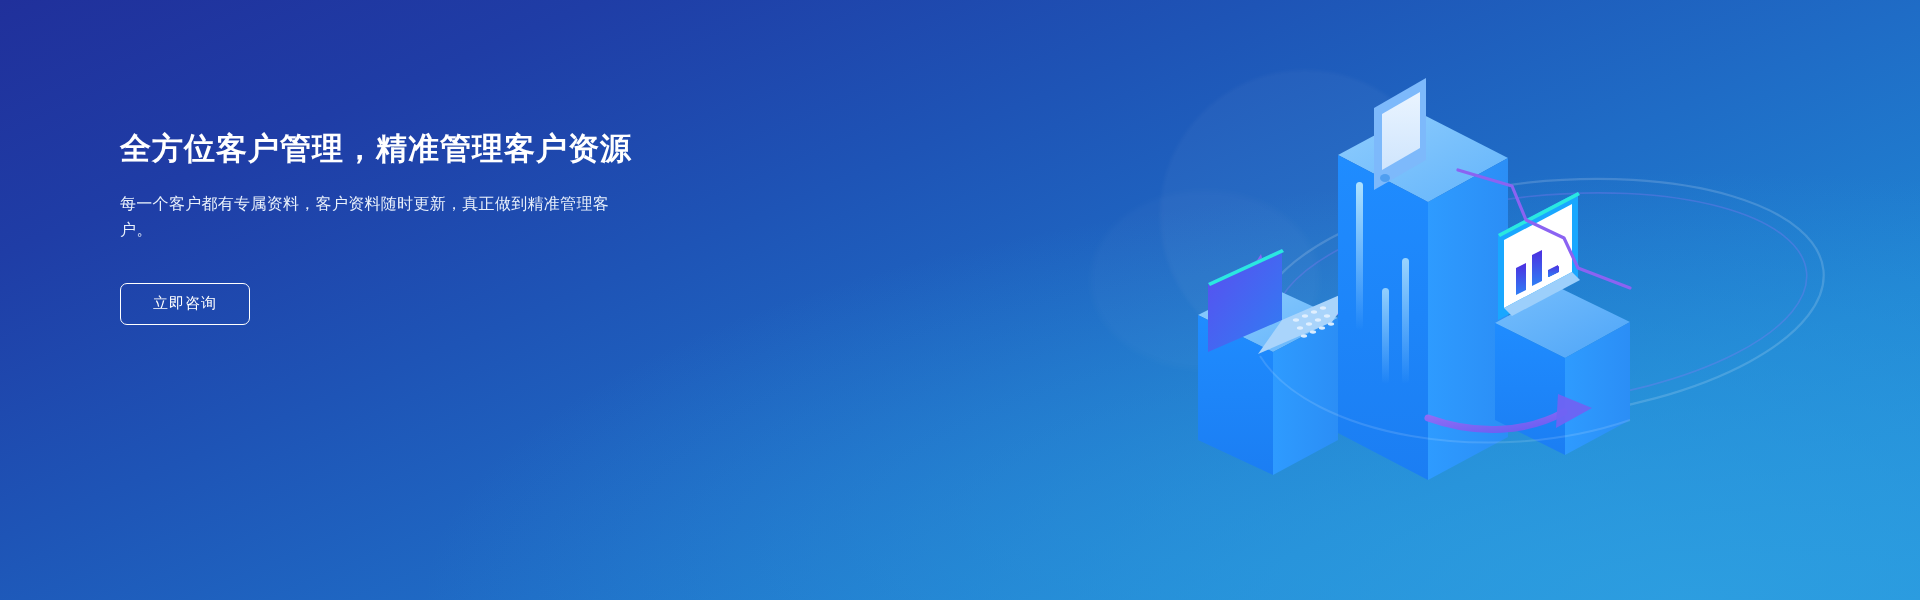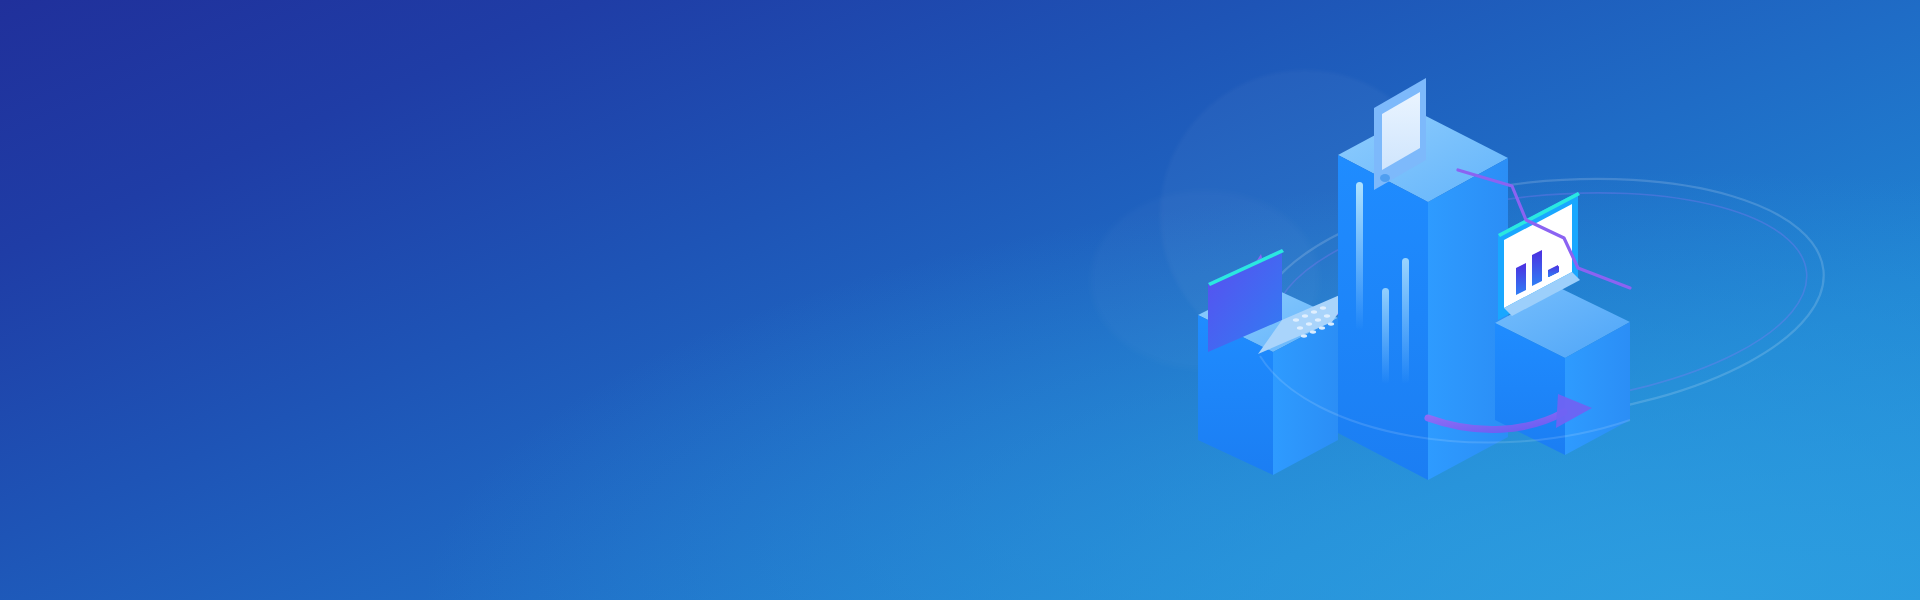--- a/index.html
+++ b/index.html
@@ -88,20 +88,27 @@
   }
 </style>
 </head>
 <body>
 
 <div class="banner">
 
   <div class="bg-blob"></div>
   <div class="bg-blob2"></div>
 
+  <div class="copy">
+    <h1 class="headline">全方位客户管理，精准管理客户资源</h1>
+
+    <p class="subtext">每一个客户都有专属资料，客户资料随时更新，真正做到精准管理客户。</p>
+
+    <button class="cta">立即咨询</button>
+  </div>
 
   <svg class="illus" viewBox="0 0 760 600" width="760" height="600" xmlns="http://www.w3.org/2000/svg">
     <defs>
       <linearGradient id="gFace" x1="0" y1="0" x2="0" y2="1">
         <stop offset="0%" stop-color="#1f8cff"></stop>
         <stop offset="100%" stop-color="#1b7ef3"></stop>
       </linearGradient>
       <linearGradient id="gSide" x1="0" y1="0" x2="1" y2="0">
         <stop offset="0%" stop-color="#2e9bff"></stop>
         <stop offset="100%" stop-color="#2b8ef6"></stop>

